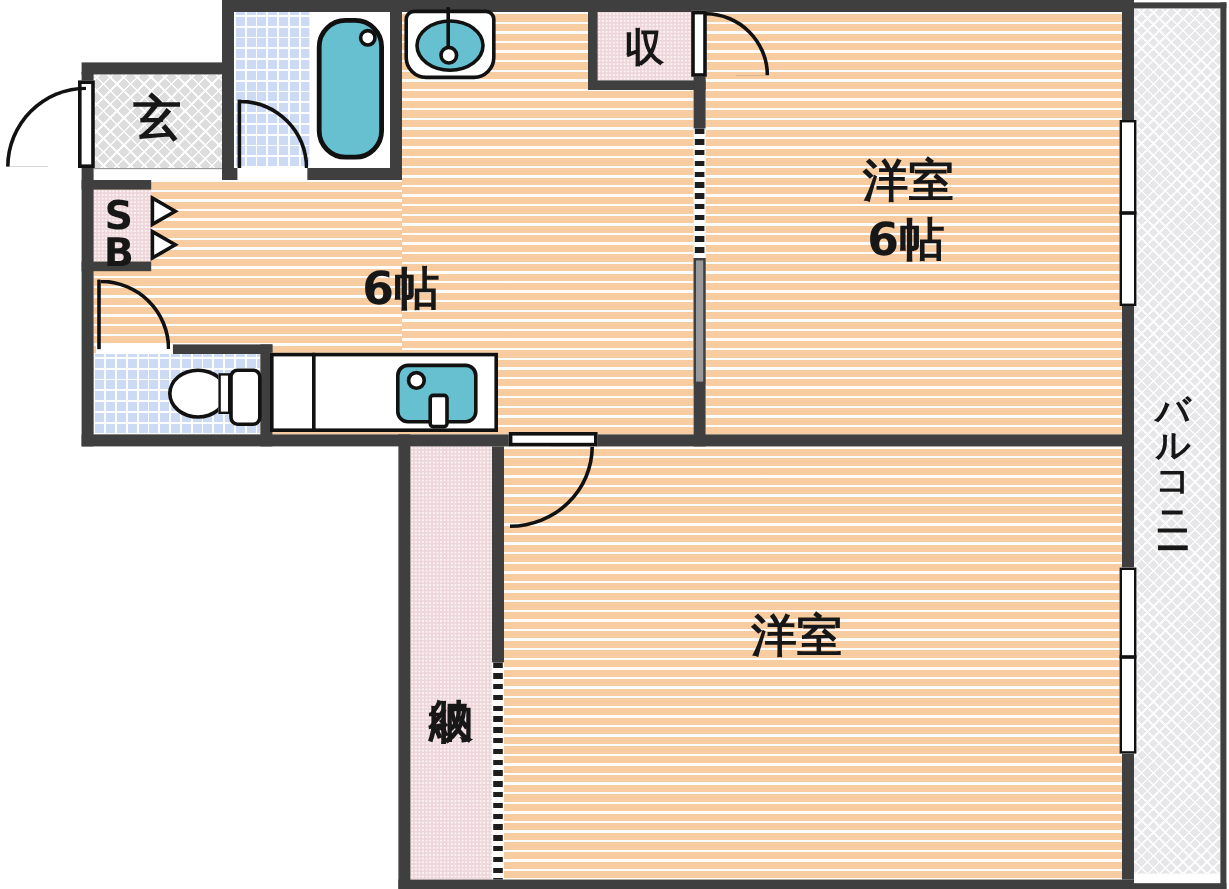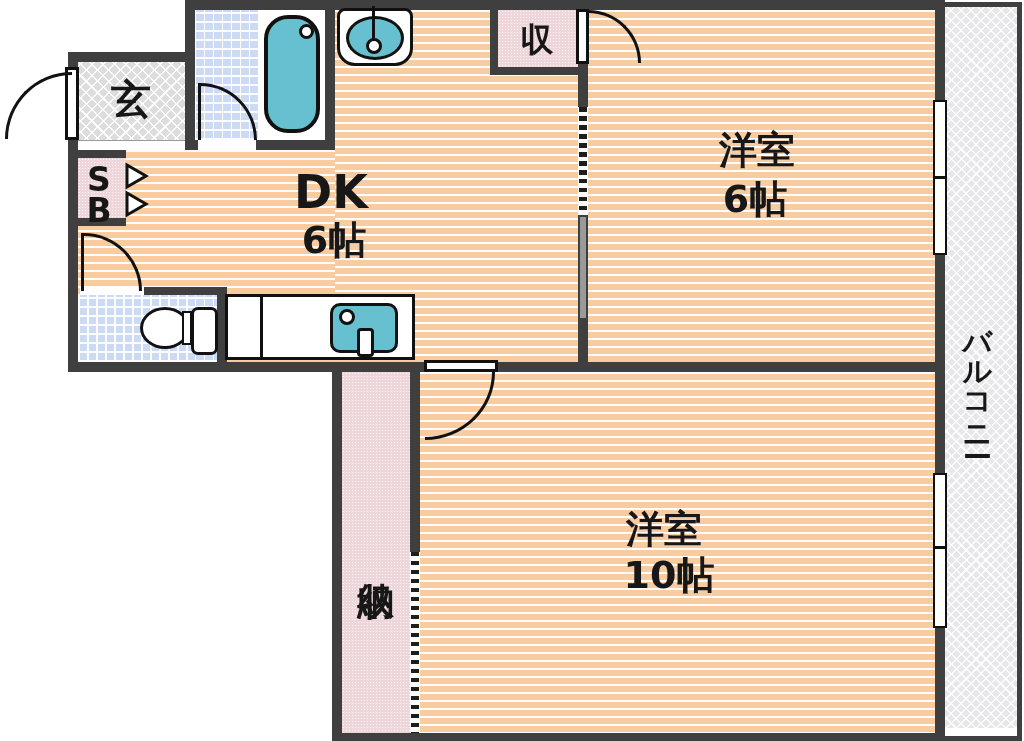--- a/index.html
+++ b/index.html
@@ -144,24 +144,22 @@
   <div class="arc" style="left:84px;top:233px;width:58px;height:58px;border-top-width:3px;border-right-width:3px;border-top-right-radius:100%;"></div>
 
   <div class="leaf" style="left:576px;top:9px;width:13px;height:55px;"></div>
   <div class="arc" style="left:588px;top:10px;width:53px;height:53px;border-top-width:3px;border-right-width:3px;border-top-right-radius:100%;"></div>
 
   <div class="leaf" style="left:424px;top:360px;width:74px;height:12px;"></div>
   <div class="arc" style="left:425px;top:372px;width:70px;height:68px;border-right-width:3px;border-bottom-width:3px;border-bottom-right-radius:100%;"></div>
 
   <div class="lbl" style="left:131px;top:99px;font-size:40px;">玄</div>
   <div class="lbl" style="left:537px;top:40px;font-size:33px;">収</div>
-  <div class="lbl" style="left:331px;top:192px;font-size:46px;">DK</div>
   <div class="lbl" style="left:334px;top:241px;font-size:38px;">6帖</div>
   <div class="lbl" style="left:757px;top:151px;font-size:38px;">洋室</div>
   <div class="lbl" style="left:755px;top:200px;font-size:38px;">6帖</div>
   <div class="lbl" style="left:664px;top:530px;font-size:38px;">洋室</div>
-  <div class="lbl" style="left:669px;top:576px;font-size:38px;">10帖</div>
   <div class="lbl vert" style="left:375px;top:553px;font-size:37px;">収納</div>
   <div class="lbl vert" style="left:977px;top:375px;font-size:29px;">バルコニー</div>
   <div class="lbl" style="left:99px;top:180px;font-size:33px;">S</div>
   <div class="lbl" style="left:99px;top:211px;font-size:33px;">B</div>
 
 </div>
 
 </body></html>

